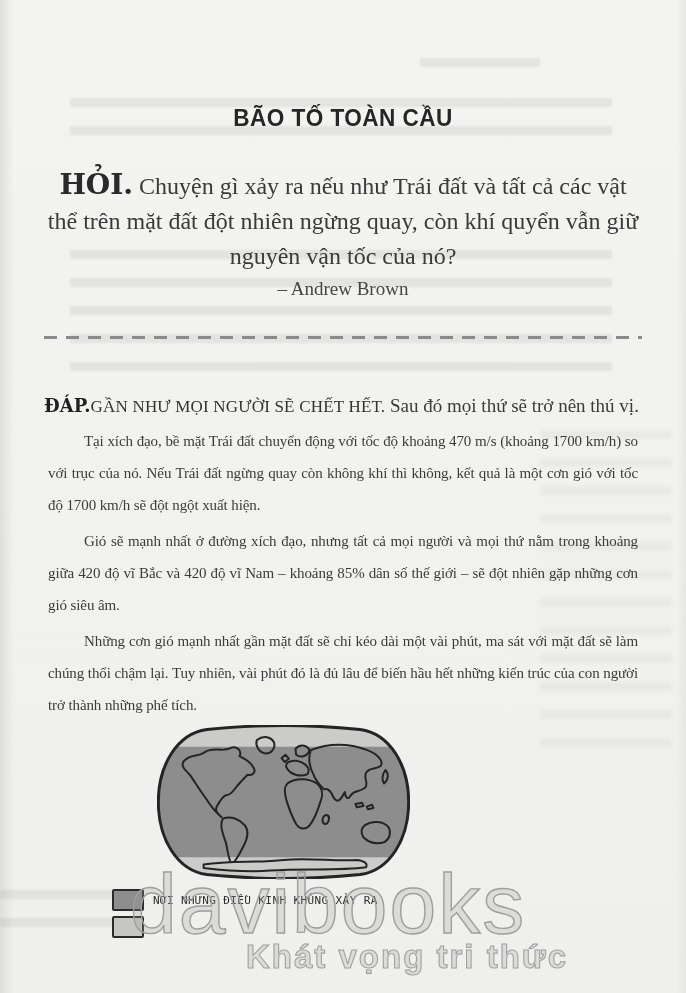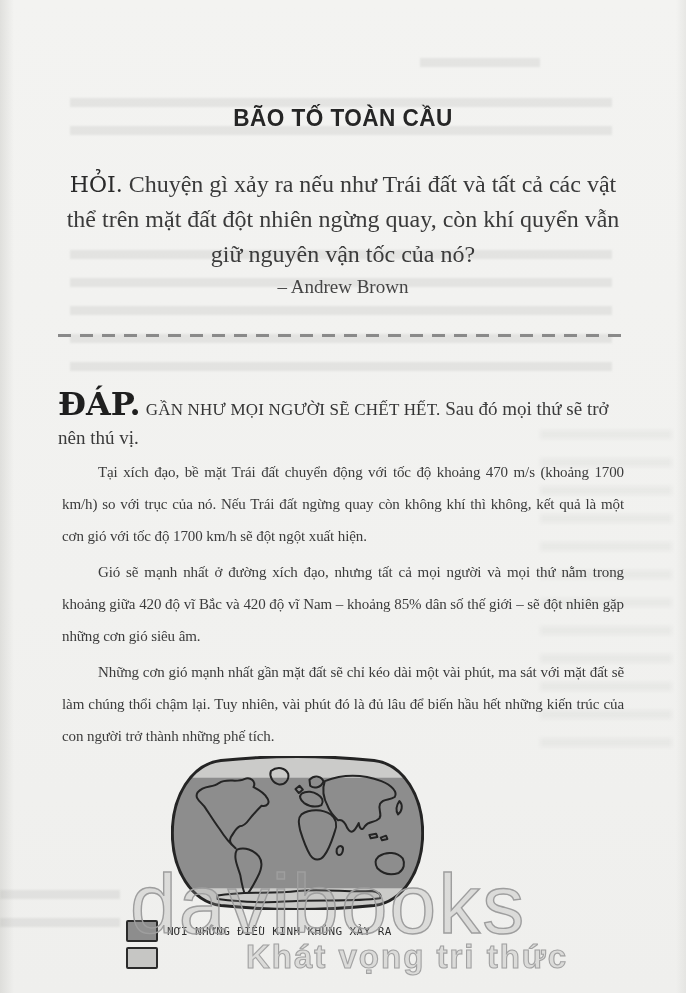--- a/index.html
+++ b/index.html
@@ -8,58 +8,58 @@
     background:#f2f2f0;
     font-family:"Liberation Serif", serif;
   }
   .page {
     position:absolute; inset:0;
     background:
       linear-gradient(90deg, rgba(200,200,196,.45) 0, rgba(242,242,240,0) 14px),
       linear-gradient(270deg, rgba(210,210,206,.35) 0, rgba(242,242,240,0) 10px),
       linear-gradient(180deg, #f3f3f1 0%, #f1f1ef 60%, #efefed 100%);
   }
-  .content { position:relative; padding:0 58px; z-index:2; }
+  .content { position:relative; padding:0 44px; z-index:2; }
 
   
   .bleed {
     position:absolute; z-index:1; pointer-events:none;
     background:repeating-linear-gradient(180deg, rgba(108,116,110,.11) 0 9px, rgba(0,0,0,0) 9px 28px);
     filter:blur(1.3px);
   }
 
   h1.title {
     margin:102px 0 0; text-align:center;
     font-family:"Liberation Sans", sans-serif; font-weight:800;
     font-size:24px; line-height:31px; letter-spacing:.5px; color:#262626;
     transform:scaleX(.94);
   }
 
   .question {
     margin:34px 0 0; text-align:center;
     font-size:24px; line-height:35px; color:#3a3a3a;
   }
   .q-label {
-    font-family:"DejaVu Serif", serif; font-weight:400;
-    font-size:22px; color:#2a2a2a;
+    font-family:"DejaVu Serif", serif; font-weight:700;
+    font-size:28px; color:#2a2a2a;
   }
   .attribution {
     margin:2px 0 0; text-align:center;
     font-size:19px; line-height:26px; color:#444;
   }
 
   .divider {
     margin-top:34px; height:3px;
     background:repeating-linear-gradient(90deg, #8a8a8a 0 13px, rgba(0,0,0,0) 13px 22px);
   }
 
   .answer-lead { margin:53px 0 0; font-size:19px; line-height:28px; color:#3b3b3b; }
   .a-label {
     font-family:"DejaVu Serif", serif; font-weight:700;
-    font-size:32px; color:#1f1f1f; margin-right:5px;
+    font-size:18px; color:#1f1f1f; 
   }
   .a-caps { font-size:17px; letter-spacing:.2px; color:#333; }
 
   p.body {
     margin:4px 4px 0; font-size:15px; line-height:32px;
     letter-spacing:-.1px; text-align:justify; text-indent:36px; color:#3b3b3b;
   }
 
   .map-figure { margin:4px 0 0 113px; width:253px; height:154px; }
   .map-figure svg { display:block; }

